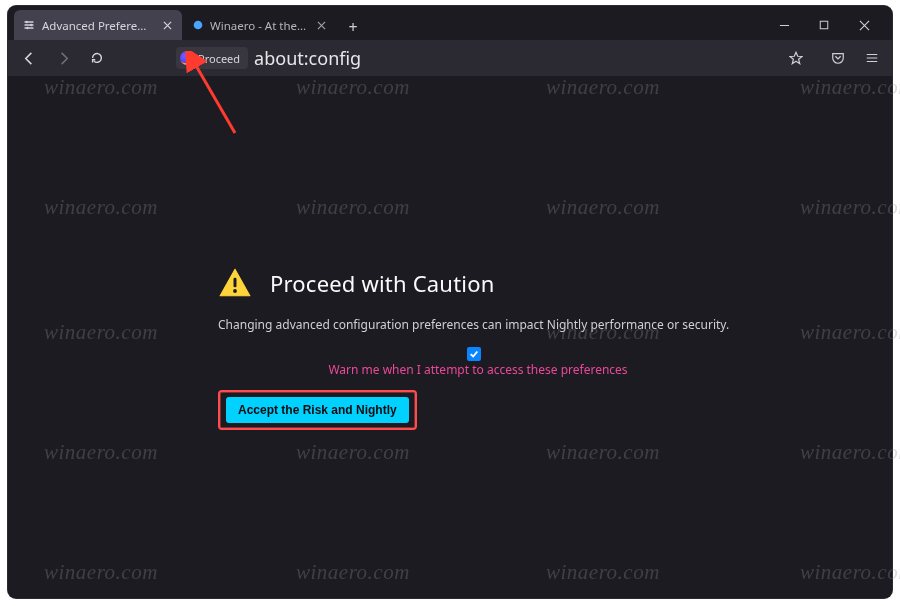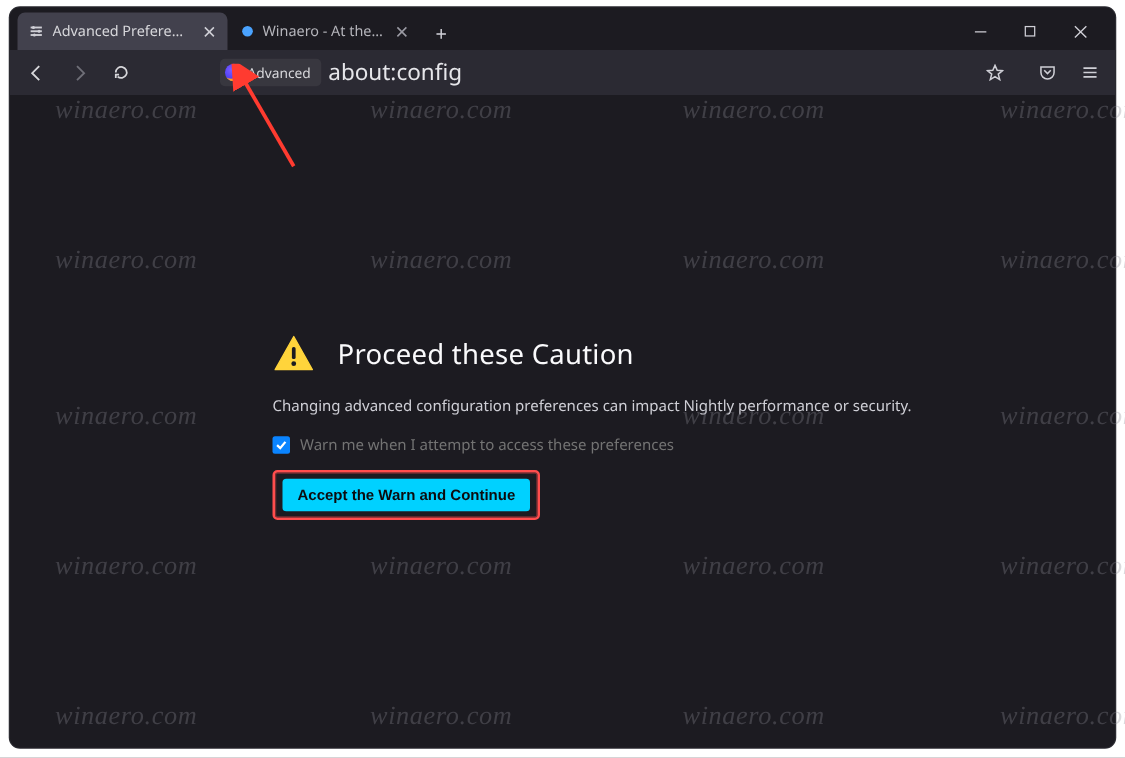--- a/index.html
+++ b/index.html
@@ -31,21 +31,21 @@
   .tb-icon { width: 28px; height: 28px; display: flex; align-items: center; justify-content: center; color: #cfcfd6; }
   .tb-icon svg { stroke: currentColor; stroke-width: 1.4; fill: none; }
   .extras { display: flex; align-items: center; gap: 6px; margin-left: 6px; }
   
   .content { position: relative; width: 100%; height: calc(100% - 70px); background: #1c1b21; }
   .caution { position: absolute; left: 210px; top: 190px; width: 520px; color: #e6e6ea; }
   .caution .row1 { display: flex; align-items: center; }
   .warn-icon { width: 34px; height: 34px; margin-right: 18px; }
   .caution h1 { font-weight: 400; font-size: 22px; color: #fafafc; letter-spacing: 0.2px; }
   .caution p { font-size: 12px; color: #cfcfd6; margin-top: 16px; margin-left: 0; }
-  .check-row { margin-top: 14px; display: flex; align-items: center; font-size: 12px; color: #737373; }
+  .check-row { margin-top: 14px; display: flex; align-items: center; font-size: 12px; color: #ec4899; flex-direction: column; }
   .checkbox { width: 14px; height: 14px; background: #0a84ff; border-radius: 2px; margin-right: 8px; display: inline-flex; align-items: center; justify-content: center; }
   .checkbox svg { stroke: #fff; stroke-width: 2.2; fill: none; }
   .accept-wrap { margin-top: 12px; display: inline-block; border: 2px solid #ff4d4d; border-radius: 4px; padding: 5px 6px; box-shadow: 0 0 0 1px rgba(255,77,77,0.4) inset; }
   .accept-btn { background: #00d1ff; color: #0c0c0f; border: none; border-radius: 3px; padding: 6px 12px; font-size: 12px; font-weight: 600; cursor: pointer; }
   
   .wm { position: absolute; color: rgba(140,140,150,0.32); font-size: 21px; font-style: italic; font-family: Liberation Serif, serif; pointer-events: none; letter-spacing: 0.5px; }
   
   .arrow-svg { position: absolute; left: 165px; top: 45px; width: 80px; height: 90px; pointer-events: none; }
 </style>
 </head>
@@ -121,21 +121,21 @@
       </div>
       <div class="navbtn">
         <svg viewBox="0 0 16 16" width="14" height="14">
             <path d="M3 8 a5 5 0 1 1 1.7 3.7 M3 13 v-3 h3"></path>
           </svg>
       </div>
 
       <div class="urlbar-wrap">
         <div class="identity">
           <span class="ff-icon"></span>
-          <span>Advanced</span>
+          <span>Proceed</span>
         </div>
         <span class="urltext">about:config</span>
       </div>
 
       <div class="urlbar-right">
         <div class="tb-icon">
           <svg viewBox="0 0 16 16" width="14" height="14">
               <path d="M8 1.5 L10 6 L15 6.3 L11 9.5 L12.3 14.5 L8 11.8 L3.7 14.5 L5 9.5 L1 6.3 L6 6 Z"></path>
             </svg>
         </div>
@@ -158,33 +158,33 @@
     <div class="content">
       <div class="caution">
         <div class="row1">
           <span class="warn-icon">
             <svg viewBox="0 0 32 32" width="34" height="34">
               <path d="M16 3 L30 28 H2 Z" fill="#ffd43b" stroke="#ffd43b" stroke-linejoin="round" stroke-width="1"></path>
               <rect x="14.6" y="11" width="2.8" height="9" rx="1.2" fill="#1c1b21"></rect>
               <circle cx="16" cy="23.5" r="1.8" fill="#1c1b21"></circle>
             </svg>
           </span>
-          <h1>Proceed these Caution</h1>
+          <h1>Proceed with Caution</h1>
         </div>
         <p>Changing advanced configuration preferences can impact Nightly performance or security.</p>
         <div class="check-row">
           <span class="checkbox">
             <svg viewBox="0 0 12 12" width="10" height="10">
                 <path d="M2 6.2 L5 9 L10 3"></path>
               </svg>
           </span>
           <span>Warn me when I attempt to access these preferences</span>
         </div>
         <div class="accept-wrap">
-          <button class="accept-btn">Accept the Warn and Continue</button>
+          <button class="accept-btn">Accept the Risk and Nightly</button>
         </div>
       </div>
     </div>
 
     <svg class="arrow-svg" viewBox="0 0 80 90">
       <defs>
         <marker id="ah" markerWidth="8" markerHeight="8" refX="4" refY="4" orient="auto">
           <path d="M0 0 L8 4 L0 8 Z" fill="#ff3b30"></path>
         </marker>
       </defs>

